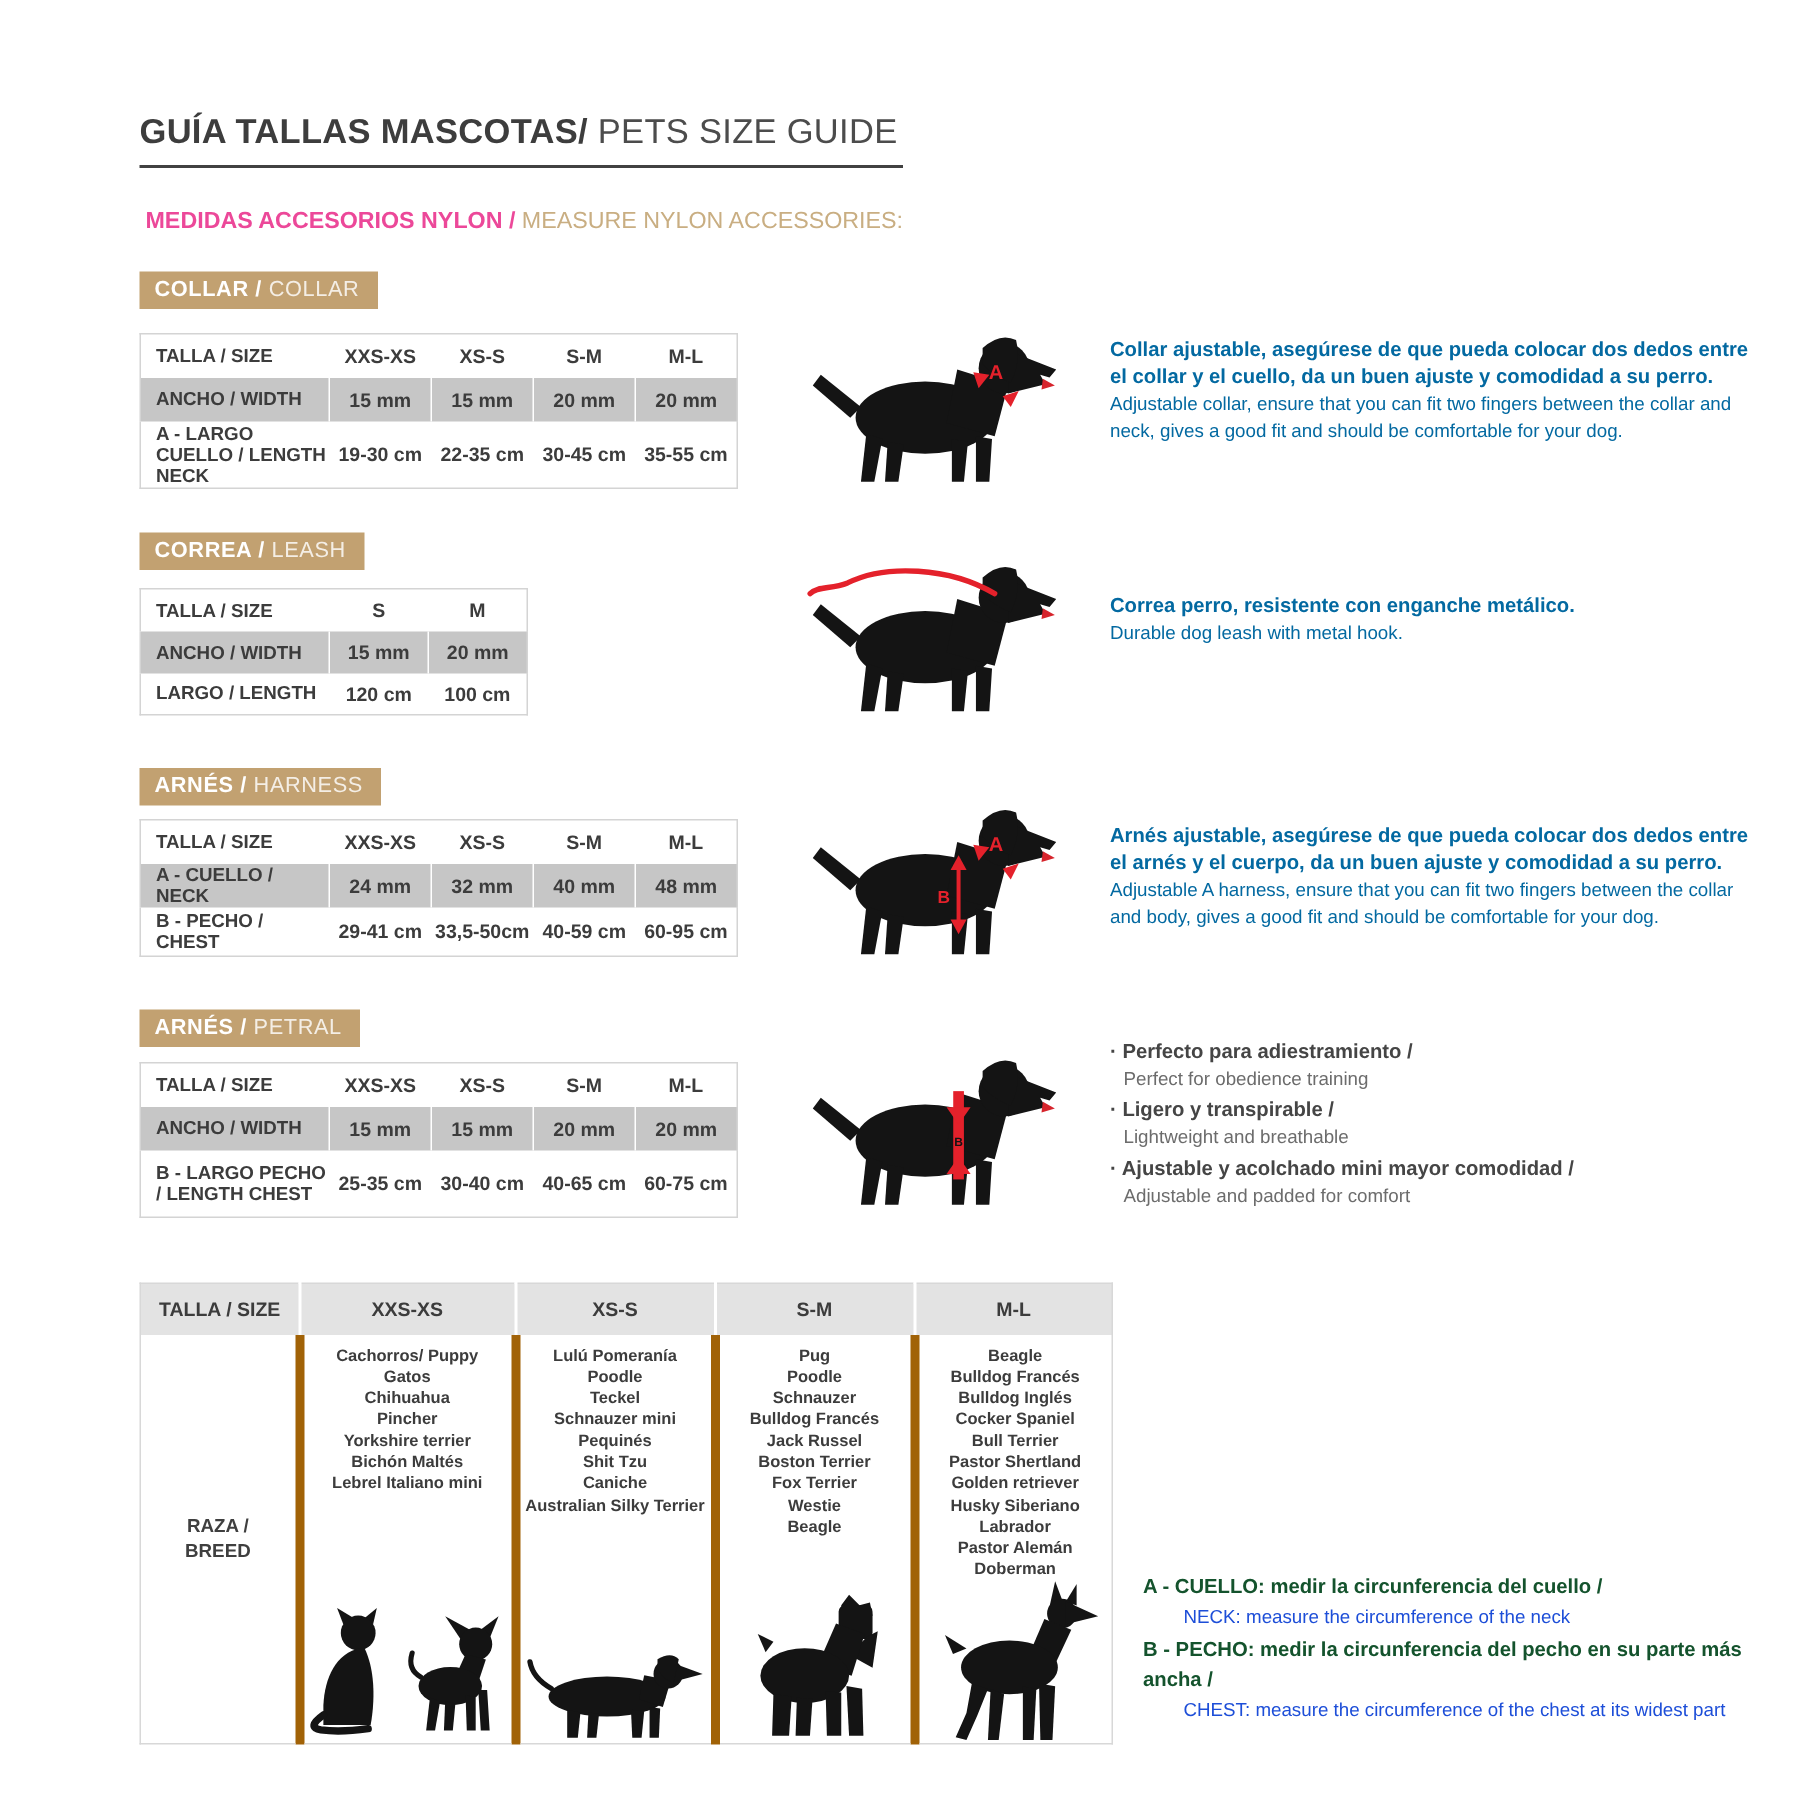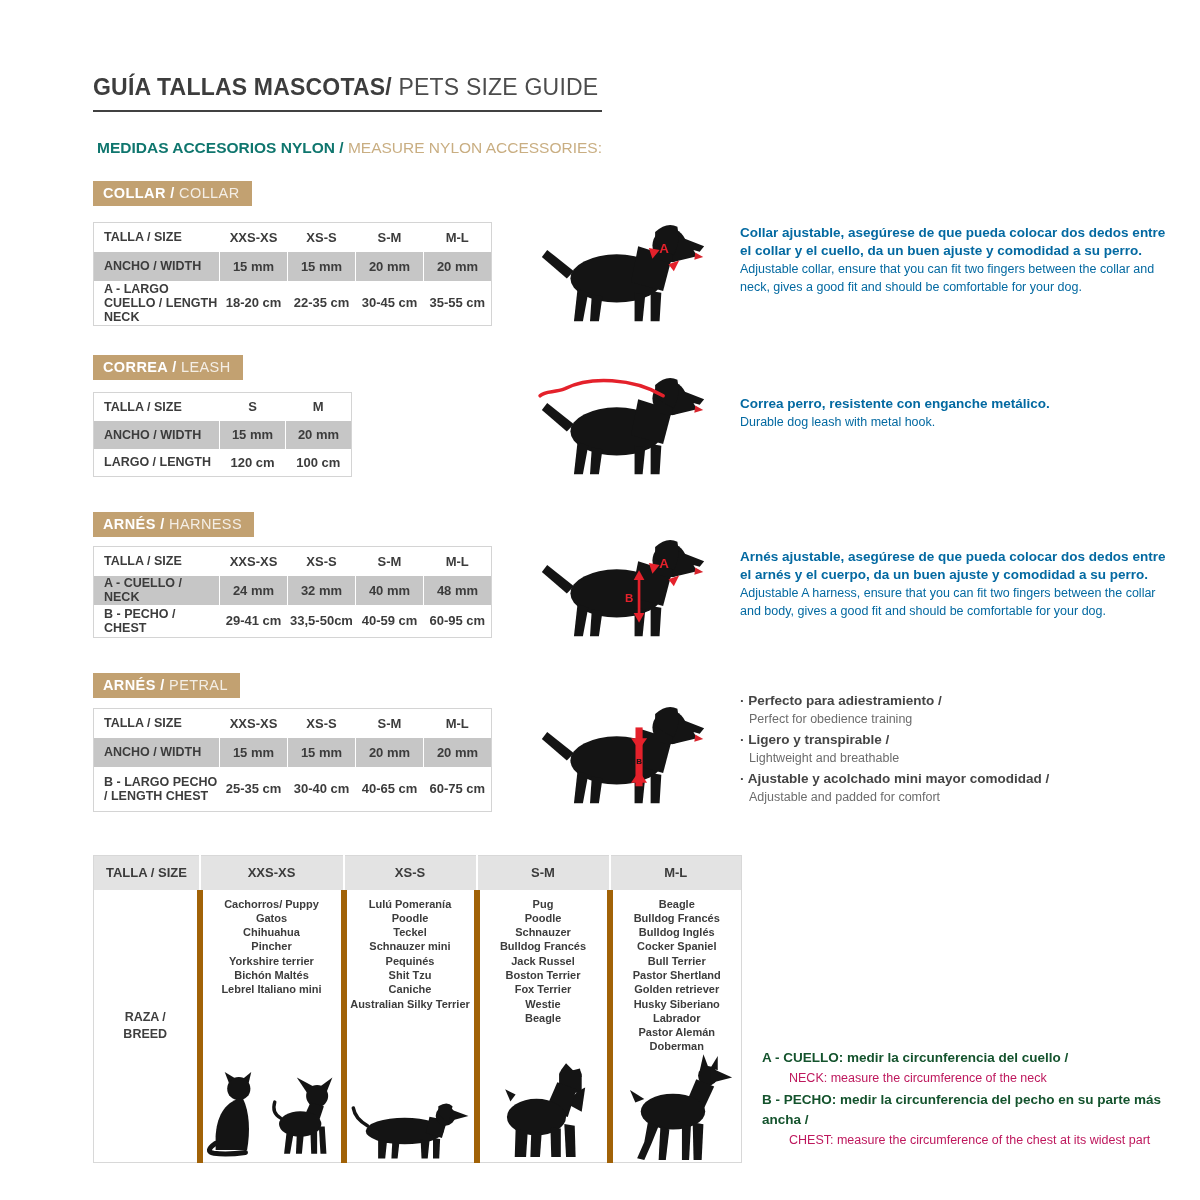--- a/index.html
+++ b/index.html
@@ -5,21 +5,21 @@
   html,body{margin:0;padding:0;background:#fff;}
   #canvas{position:relative;width:1200px;height:1200px;background:#ffffff;overflow:hidden;
           font-family:"Liberation Sans","DejaVu Sans",sans-serif;color:#3f3f3f;}
   .abs{position:absolute;}
   
   .title{left:93px;top:74px;font-size:23px;letter-spacing:.2px;border-bottom:2px solid #414141;padding-bottom:9px;padding-right:4px;}
   .title-es{font-weight:700;color:#3d3d3d;}
   .title-en{font-weight:400;color:#4c4c4c;}
   
   .subtitle{left:97px;top:139px;font-size:15.5px;}
-  .sub-es{font-weight:700;color:#0f766e;}
+  .sub-es{font-weight:700;color:#ec4899;}
   .sub-en{font-weight:400;color:#c9ae82;}
   
   .badge{background:#c2a171;color:#fff;padding:4px 12px 5px 10px;font-size:14.5px;letter-spacing:.4px;}
   .badge-es{font-weight:700;margin-top:32px;}
   .badge-en{font-weight:400;color:rgba(255,255,255,.82);}
   
   table.spec{border-collapse:collapse;table-layout:fixed;position:absolute;border:1px solid #d4d4d4;background:#fff;}
   table.spec td{font-weight:700;font-size:13px;color:#3c3c3c;text-align:center;vertical-align:middle;padding:0;}
   table.spec td.lbl{text-align:left;padding-left:10px;font-size:12.5px;line-height:14px;}
   table.spec tr{height:29px;}
@@ -44,21 +44,21 @@
   table.breed tr.bh td.lbl{text-align:left;padding-left:12px;}
   table.breed tr.bb td{height:270px;vertical-align:top;}
   table.breed tr.bb td:not(:first-child){border-left:6px solid #a16207;}
   td.raza{text-align:center;vertical-align:middle !important;font-weight:700;font-size:12.5px;line-height:17px;}
   .bcell{display:flex;flex-direction:column;justify-content:space-between;align-items:center;height:270px;}
   .blist{padding-top:6px;text-align:center;font-weight:700;font-size:11px;line-height:14.3px;color:#3c3c3c;}
   .bsil{display:flex;align-items:flex-end;gap:6px;padding-bottom:0;}
   
   .ann{left:762px;top:1048px;width:425px;}
   .ann-es{font-weight:700;font-size:13.5px;color:#14532d;line-height:20px;}
-  .ann-en{font-weight:400;font-size:12.5px;color:#be185d;line-height:20px;padding-left:27px;margin-bottom:2px;}
+  .ann-en{font-weight:400;font-size:12.5px;color:#1d4ed8;line-height:20px;padding-left:27px;margin-bottom:2px;}
   svg{display:block;}
 </style>
 </head>
 <body>
 
 <div id="canvas">
 
   <svg width="0" height="0" aria-hidden="true">
     <defs>
       <g id="dogbase" fill="#141414">
@@ -108,21 +108,21 @@
       </tr>
       <tr class="r-gray">
         <td class="lbl">ANCHO / WIDTH</td>
         <td>15 mm</td>
         <td>15 mm</td>
         <td>20 mm</td>
         <td>20 mm</td>
       </tr>
       <tr class="tall">
         <td class="lbl">A - LARGO CUELLO / LENGTH NECK</td>
-        <td>18-20 cm</td>
+        <td>19-30 cm</td>
         <td>22-35 cm</td>
         <td>30-45 cm</td>
         <td>35-55 cm</td>
       </tr>
     </tbody>
   </table>
   <svg class="abs" style="left:537px;top:216px" width="172" height="107" viewBox="0 0 190 120">
     <use href="#dogbase"></use>
     <g fill="#e4212b">
       <polygon points="124,36 136,38 128,48"></polygon>

